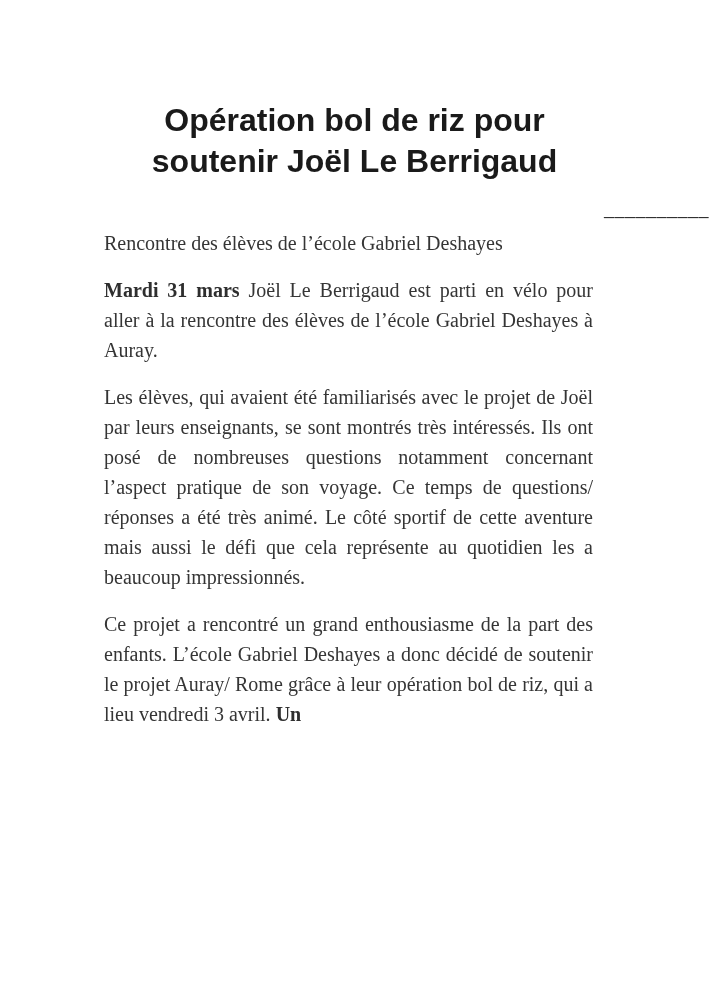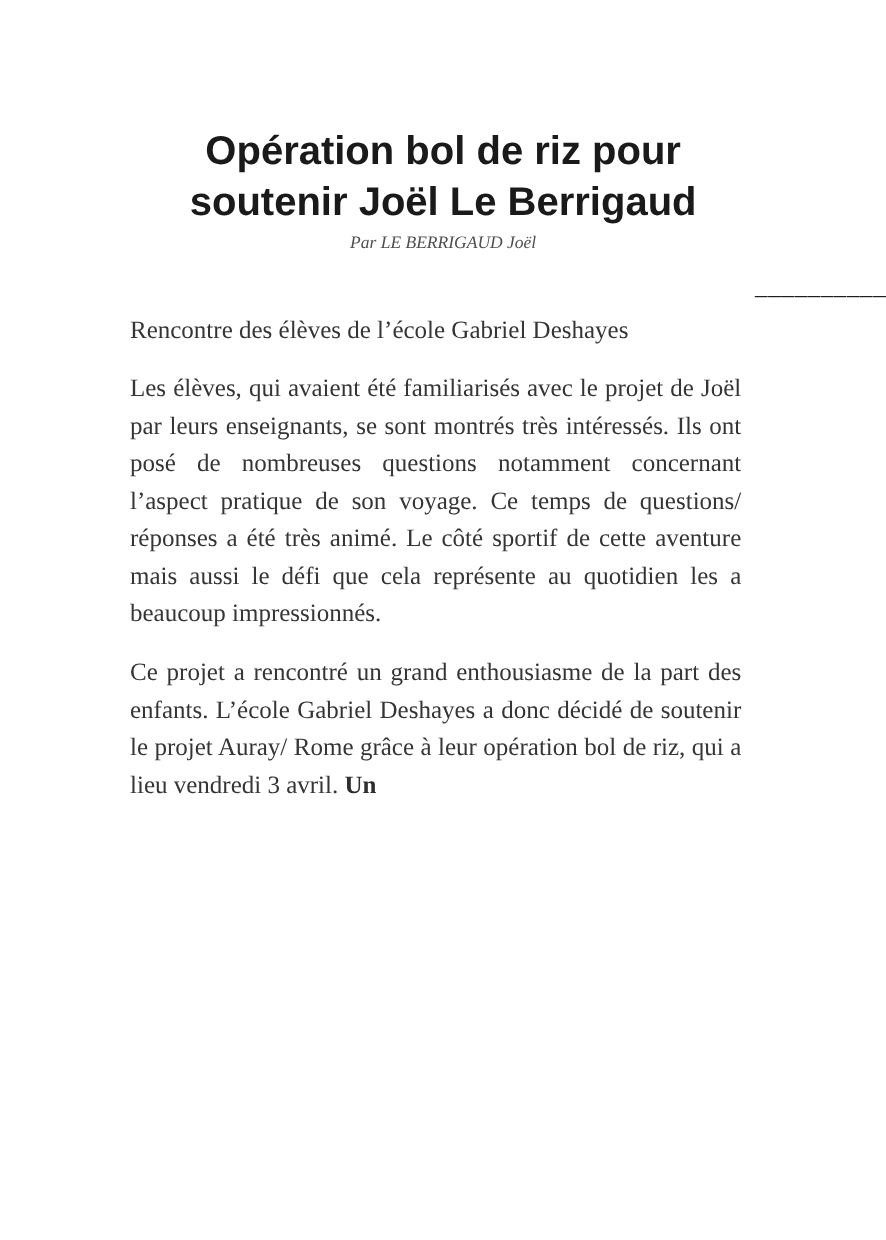--- a/index.html
+++ b/index.html
@@ -76,24 +76,24 @@
     color: #909090;
   }
 </style>
 </head>
 <body>
 
 <div class="page">
 
   <div class="header">
     <h1 class="title">Opération bol de riz pour soutenir Joël Le Berrigaud</h1>
-    <div class="byline">Par LE BERRIGAUD Joël</div>
     <div class="divider">__________</div>
   </div>
 
   <div class="content">
       <p class="para left"><span>Rencontre des élèves de l’école Gabriel Deshayes</span></p>
+      <p class="para"><b>Mardi 31 mars</b><span> Joël Le Berrigaud est parti en vélo pour aller à la rencontre des élèves de l’école Gabriel Deshayes à Auray.</span></p>
       <p class="para"><span>Les élèves, qui avaient été familiarisés avec le projet de Joël par leurs enseignants, se sont montrés très intéressés. Ils ont posé de nombreuses questions notamment concernant l’aspect pratique de son voyage. Ce temps de questions/ réponses a été très animé. Le côté sportif de cette aventure mais aussi le défi que cela représente au quotidien les a beaucoup impressionnés.</span></p>
       <p class="para"><span>Ce projet a rencontré un grand enthousiasme de la part des enfants. L’école Gabriel Deshayes a donc décidé de soutenir le projet Auray/ Rome grâce à leur opération bol de riz, qui a lieu vendredi 3 avril. </span><b>Un</b></p>
     </div>
 
 
 </div>
 
 </body></html>

